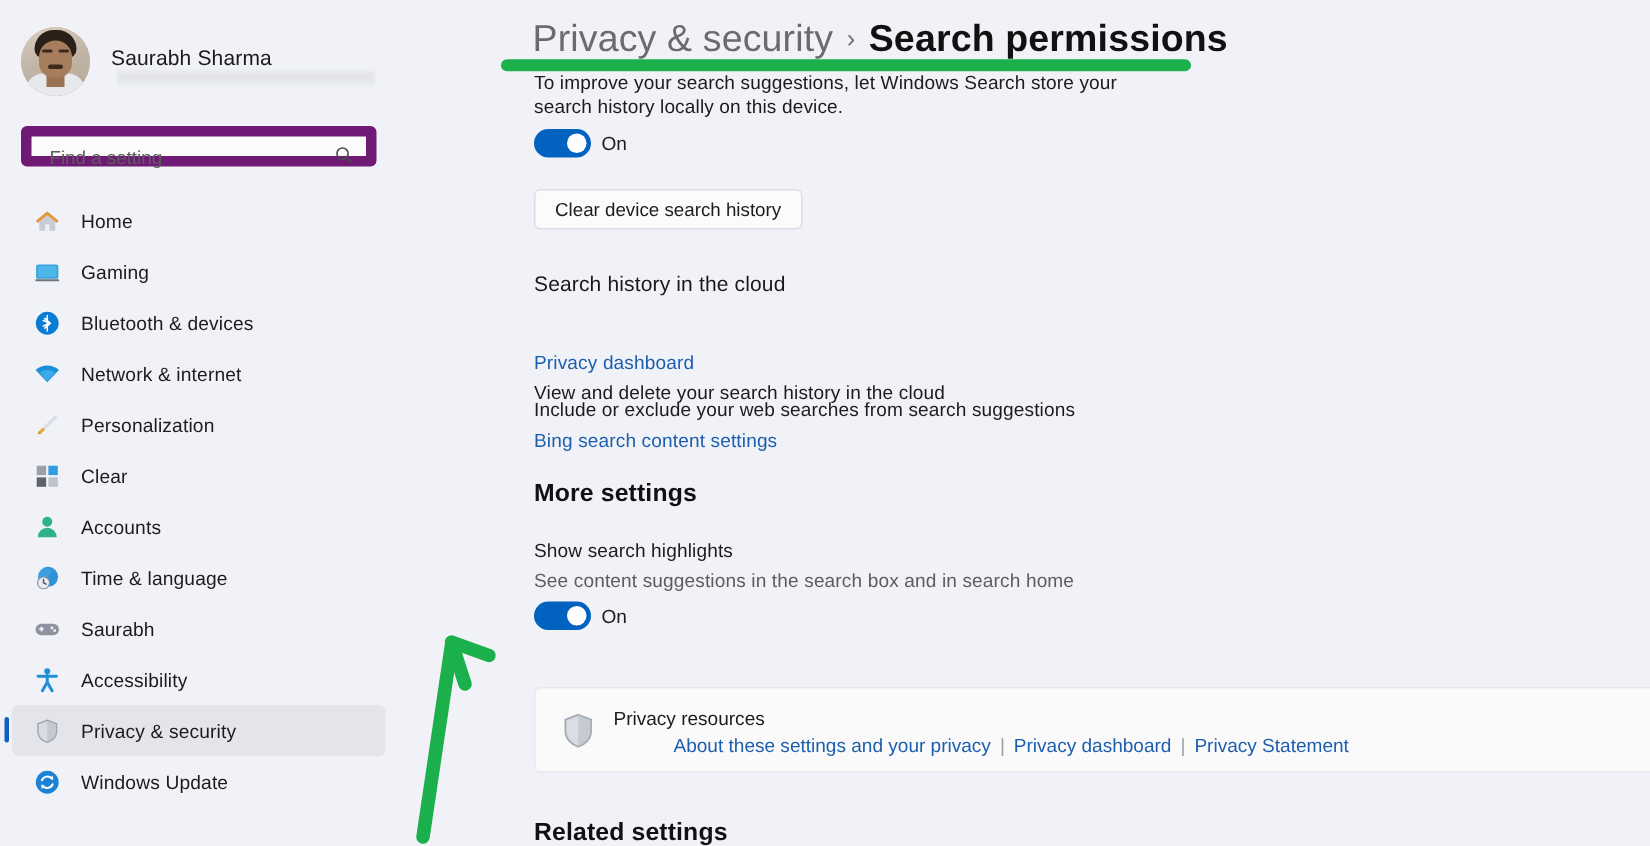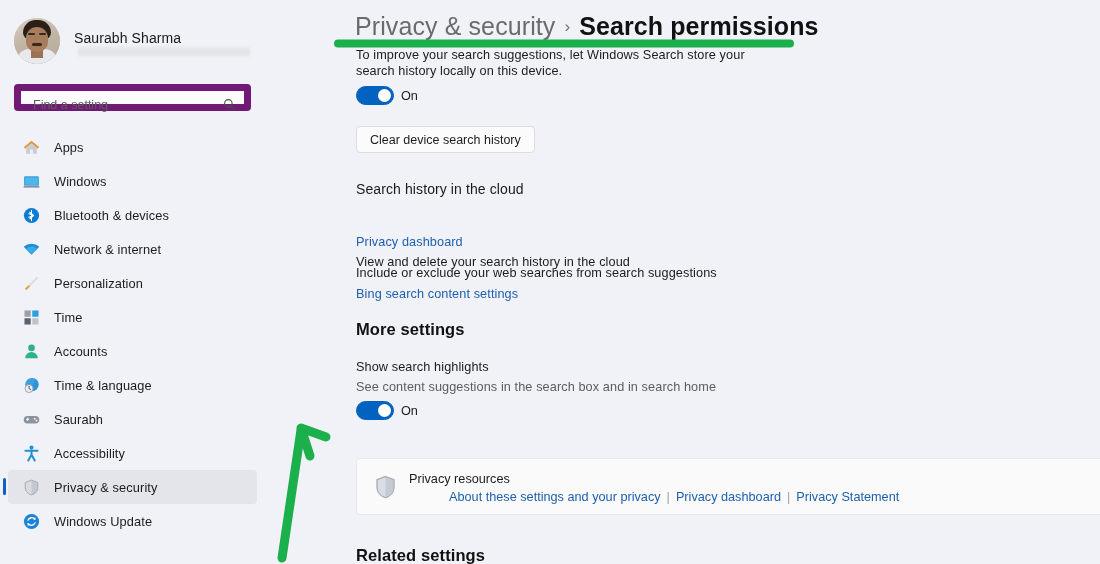--- a/index.html
+++ b/index.html
@@ -266,32 +266,32 @@
     <div id="nav-list">
 
       <div class="nav-item">
         <span class="nav-icon">
           <svg viewBox="0 0 20 20" width="19" height="19">
             <path d="M10 3 L18 9.6 L16.6 11.2 L10 5.9 L3.4 11.2 L2 9.6 Z" fill="#e09a3e"></path>
             <path d="M4.4 10.3 L10 6.0 L15.6 10.3 L15.6 16.6 L4.4 16.6 Z" fill="#c9ccd4"></path>
             <rect x="8.4" y="12.2" width="3.2" height="4.4" fill="#eef0f4"></rect>
           </svg>
         </span>
-        <span class="nav-label">Apps</span>
+        <span class="nav-label">Home</span>
       </div>
 
       <div class="nav-item">
         <span class="nav-icon">
           <svg viewBox="0 0 20 20" width="19" height="19">
             <rect x="2.2" y="4.6" width="15.6" height="10" rx="1.3" fill="#3aa0d8"></rect>
             <rect x="3.4" y="5.7" width="13.2" height="7.8" rx="0.8" fill="#4db6ea"></rect>
             <rect x="1.6" y="14.9" width="16.8" height="1.5" rx="0.7" fill="#6b7280"></rect>
           </svg>
         </span>
-        <span class="nav-label">Windows</span>
+        <span class="nav-label">Gaming</span>
       </div>
 
       <div class="nav-item">
         <span class="nav-icon">
           <svg viewBox="0 0 20 20" width="19" height="19">
             <circle cx="10" cy="10" r="8" fill="#0a7cd4"></circle>
             <path d="M8.2 6.6 L12.2 10 L8.2 13.4 M10 4.6 L10 15.4 M7.2 8.1 L12.2 10 M7.2 11.9 L12.2 10" stroke="#ffffff" stroke-width="1.1" fill="none" stroke-linejoin="round" stroke-linecap="round"></path>
           </svg>
         </span>
         <span class="nav-label">Bluetooth &amp; devices</span>
@@ -320,21 +320,21 @@
 
       <div class="nav-item">
         <span class="nav-icon">
           <svg viewBox="0 0 20 20" width="19" height="19">
             <rect x="2.6" y="2.6" width="6.6" height="6.6" fill="#9aa0aa"></rect>
             <rect x="10.8" y="2.6" width="6.6" height="6.6" fill="#2f9ee0"></rect>
             <rect x="2.6" y="10.8" width="6.6" height="6.6" fill="#5c6370"></rect>
             <rect x="10.8" y="10.8" width="6.6" height="6.6" fill="#bdc3cc"></rect>
           </svg>
         </span>
-        <span class="nav-label">Time</span>
+        <span class="nav-label">Clear</span>
       </div>
 
       <div class="nav-item">
         <span class="nav-icon">
           <svg viewBox="0 0 20 20" width="19" height="19">
             <circle cx="10" cy="6.2" r="3.5" fill="#2fb18a"></circle>
             <path d="M3.4 17 A6.6 6.6 0 0 1 16.6 17 Z" fill="#2fb18a"></path>
           </svg>
         </span>
         <span class="nav-label">Accounts</span>

